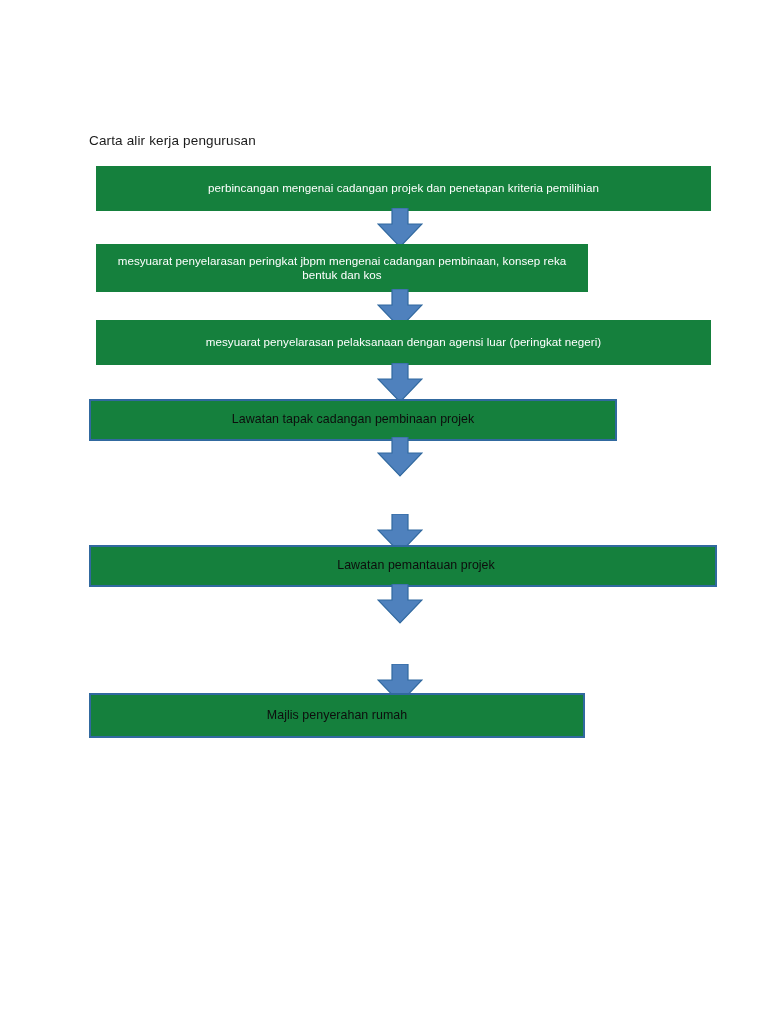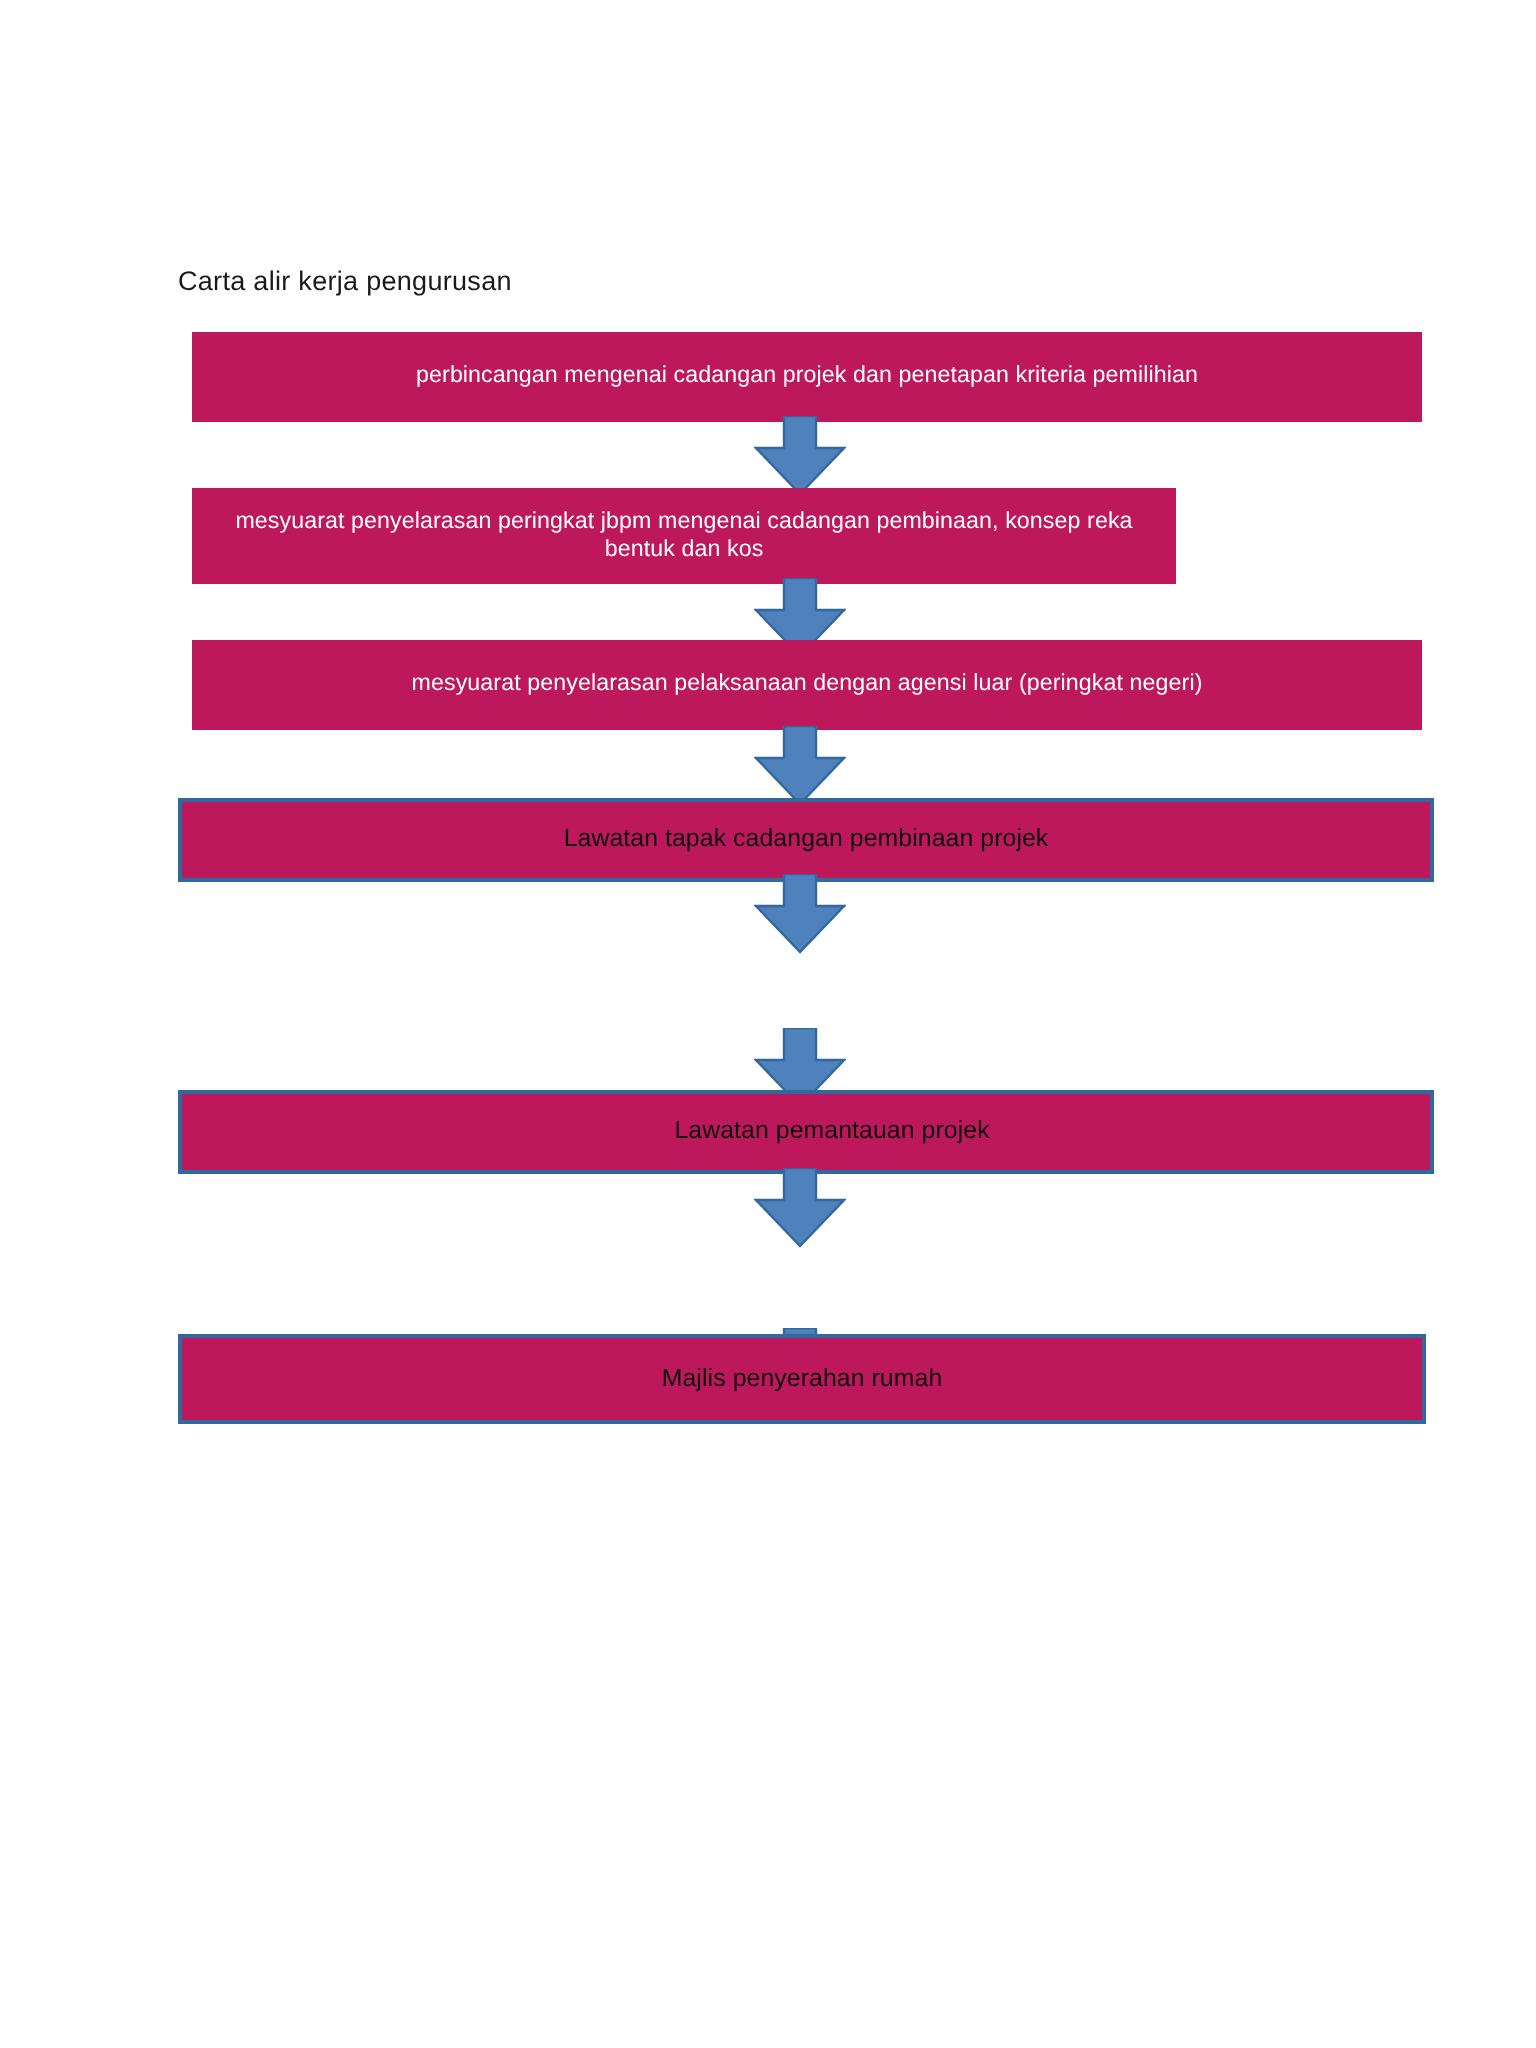--- a/index.html
+++ b/index.html
@@ -36,21 +36,21 @@
   }
 
   
   .flow-step {
     position: absolute;
     box-sizing: border-box;
     display: flex;
     align-items: center;
     justify-content: center;
     text-align: center;
-    background: #be185d;
+    background: #15803d;
     line-height: 1.22;
     padding: 2px 10px;
   }
 
   
   .flow-step.style-a {
     border: none;
     color: #ffffff;
     font-size: 11.6px;
     letter-spacing: 0.05px;
@@ -111,21 +111,21 @@
   <div class="flow-step style-a" style="left:96px; top:272px; width:615px; height:45px;justify-content:center;">
     <span class="flow-step-label">mesyuarat penyelarasan pelaksanaan dengan agensi luar (peringkat negeri)</span>
   </div>
 
   <div class="flow-arrow" style="left:377px; top:315px;">
     <svg viewBox="0 0 46 40" preserveAspectRatio="none" aria-hidden="true">
       <polygon points="15,0 31,0 31,16 45,16 23,39 1,16 15,16" fill="#4f81bd" stroke="#31699f" stroke-width="1.2"></polygon>
     </svg>
   </div>
 
-  <div class="flow-step style-b" style="left:89px; top:351px; width:628px; height:42px;">
+  <div class="flow-step style-b" style="left:89px; top:351px; width:528px; height:42px;">
     <span class="flow-step-label">Lawatan tapak cadangan pembinaan projek</span>
   </div>
 
   <div class="flow-arrow" style="left:377px; top:389px;">
     <svg viewBox="0 0 46 40" preserveAspectRatio="none" aria-hidden="true">
       <polygon points="15,0 31,0 31,16 45,16 23,39 1,16 15,16" fill="#4f81bd" stroke="#31699f" stroke-width="1.2"></polygon>
     </svg>
   </div>
 
 
@@ -145,17 +145,17 @@
     </svg>
   </div>
 
 
   <div class="flow-arrow" style="left:377px; top:616px;">
     <svg viewBox="0 0 46 40" preserveAspectRatio="none" aria-hidden="true">
       <polygon points="15,0 31,0 31,16 45,16 23,39 1,16 15,16" fill="#4f81bd" stroke="#31699f" stroke-width="1.2"></polygon>
     </svg>
   </div>
 
-  <div class="flow-step style-b" style="left:89px; top:619px; width:624px; height:45px;justify-content:flex-end;">
+  <div class="flow-step style-b" style="left:89px; top:645px; width:496px; height:45px;justify-content:flex-end;">
     <span class="flow-step-label">Majlis penyerahan rumah</span>
   </div>
 
 </div>
 
 </body></html>

